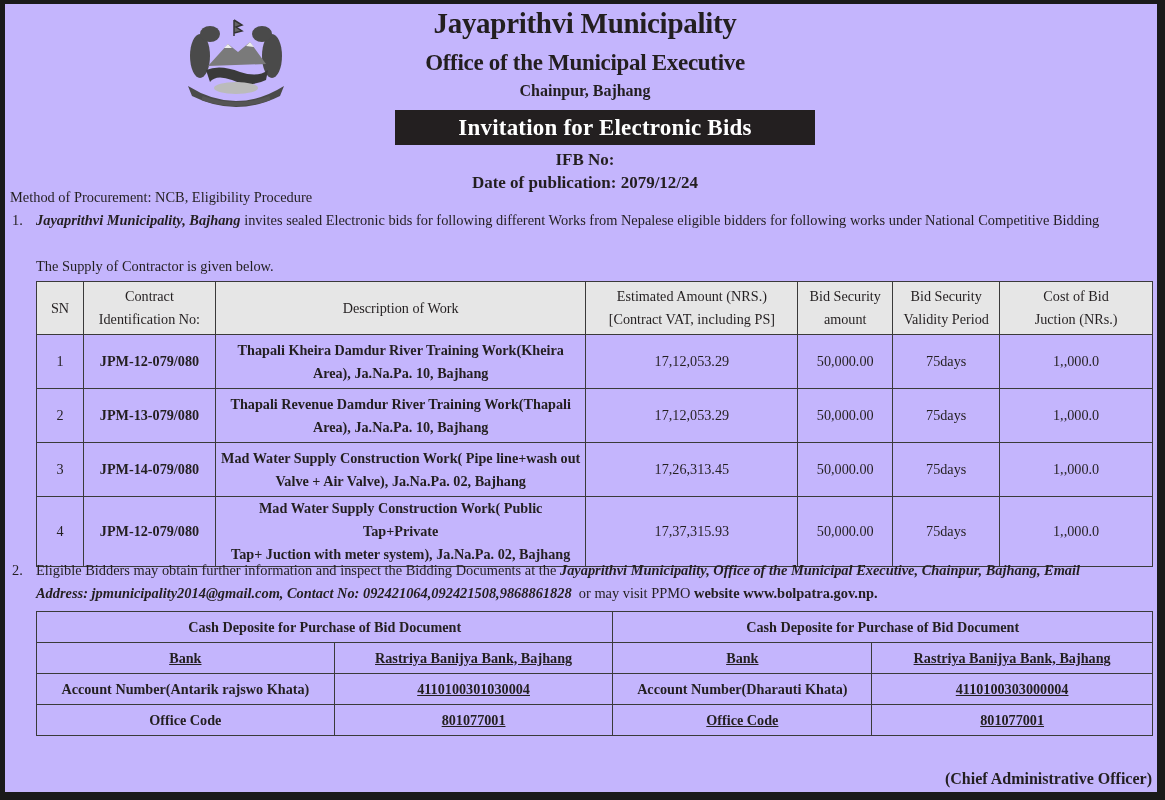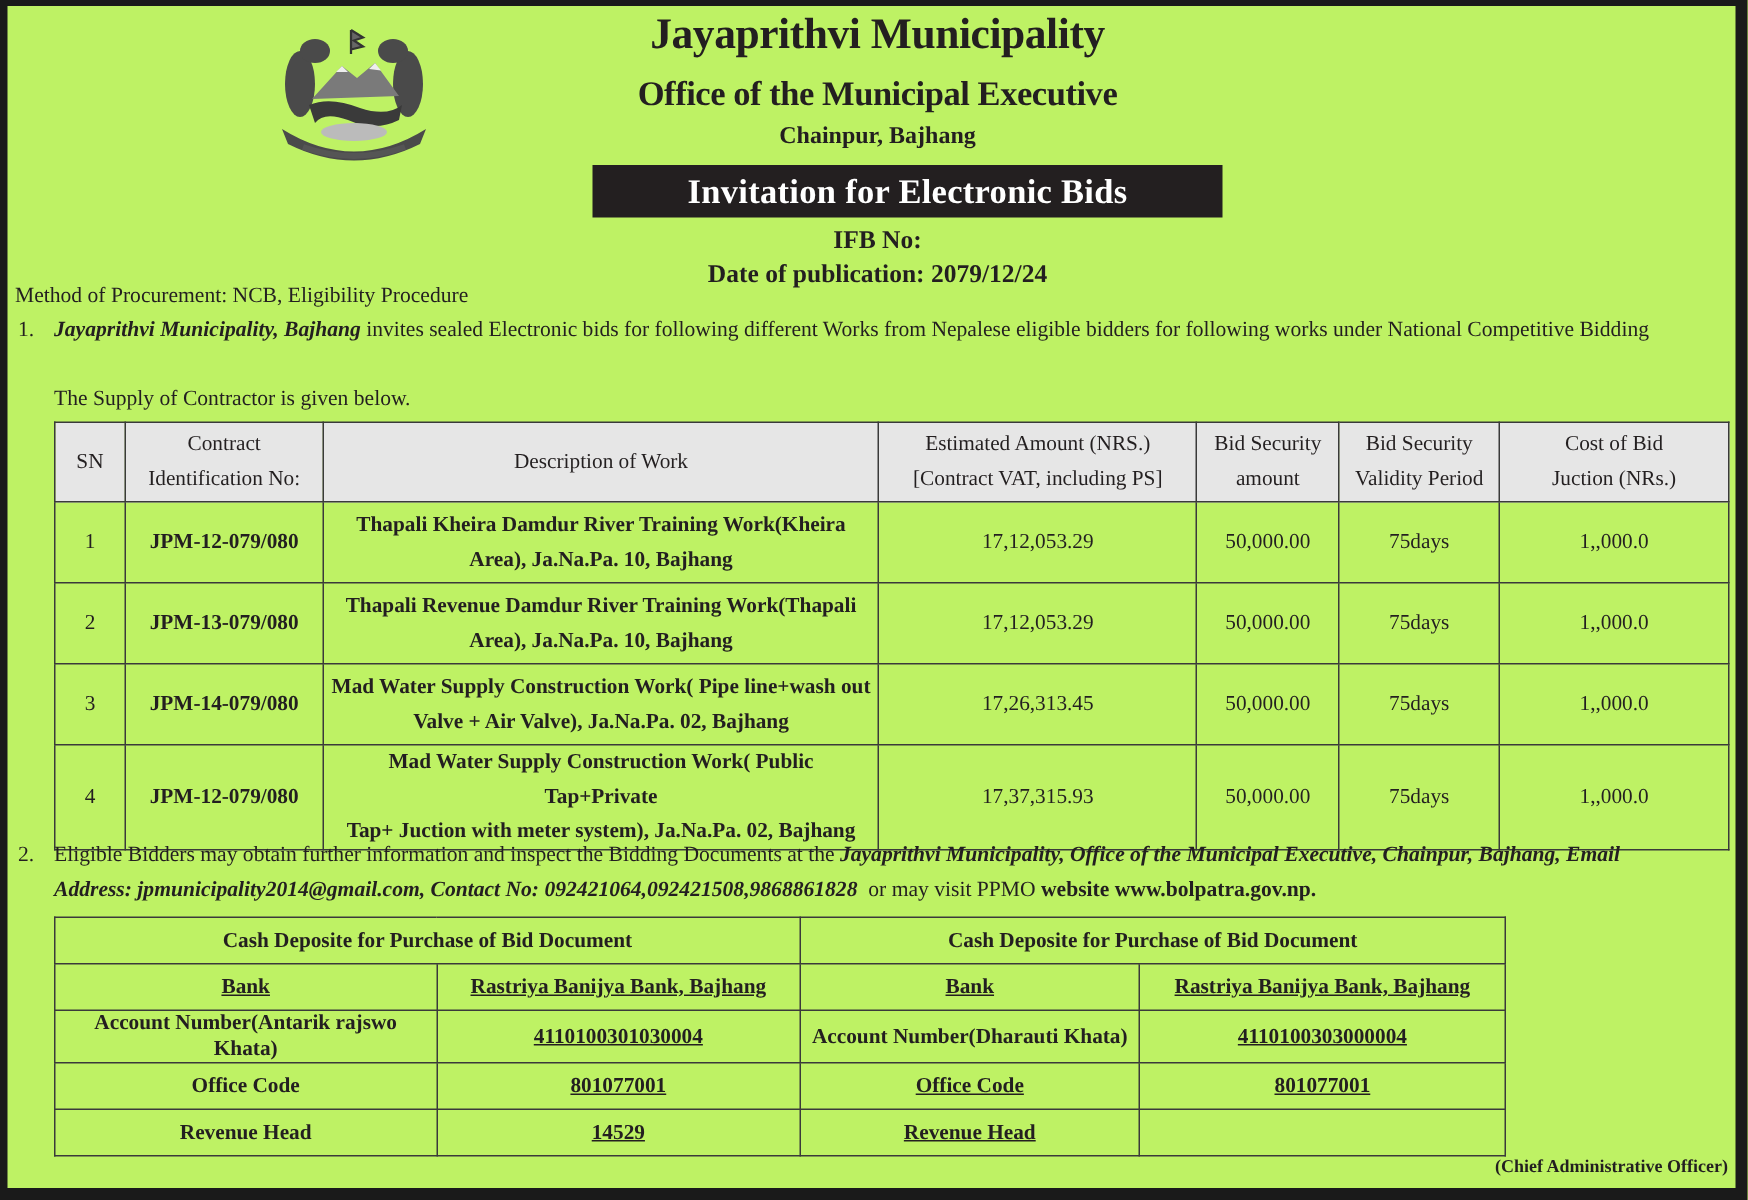--- a/index.html
+++ b/index.html
@@ -4,21 +4,21 @@
 <style>
   html, body { margin: 0; padding: 0; }
   body {
     width: 1165px; height: 800px; overflow: hidden;
     background: #1a1a1a;
     font-family: "Liberation Serif", "DejaVu Serif", serif;
     color: #231f20;
   }
   .page {
     position: absolute; left: 5px; top: 4px; width: 1152px; height: 788px;
-    background: #bef264; overflow: hidden;
+    background: #c4b5fd; overflow: hidden;
   }
   .emblem {
     position: absolute; left: 175px; top: 12px; width: 112px; height: 96px;
   }
   .head-block { position: absolute; left: 380px; width: 400px; text-align: center; }
   .org-title { top: 3px; font-size: 29px; font-weight: bold; letter-spacing: -0.3px; }
   .office-title { top: 46px; font-size: 23px; font-weight: bold; letter-spacing: -0.3px; font-family: Liberation Serif, serif; }
   .location { top: 78px; font-size: 16px; font-weight: bold; }
   .banner {
     position: absolute; left: 390px; top: 106px; width: 420px; height: 35px;
@@ -33,28 +33,28 @@
   .u-b { font-weight: bold; }
   table { border-collapse: collapse; position: absolute; }
   .works { left: 31px; top: 277px; width: 1117px; }
   .works th, .works td {
     border: 1.5px solid #3a3a3a; text-align: center; vertical-align: middle;
     font-size: 14.2px; line-height: 23px; padding: 0 4px;
   }
   .works th { background: #e6e6e6; font-weight: normal; height: 52px; }
   .works td { height: 53px; }
   .works td.bold { font-weight: bold; }
-  .deposit { left: 31px; top: 607px; width: 968px; padding-left: 16px; }
+  .deposit { left: 31px; top: 607px; width: 1117px; padding-left: 16px; }
   .deposit td {
     border: 1.5px solid #3a3a3a; text-align: center; vertical-align: middle;
     font-size: 14.2px; font-weight: bold; height: 30px; padding: 0 4px;
   }
   .deposit td.u { text-decoration: underline; }
   .signature {
-    position: absolute; right: 5px; top: 766px; font-size: 12px; font-weight: bold;
+    position: absolute; right: 5px; top: 766px; font-size: 16px; font-weight: bold;
   }
 </style>
 </head>
 <body>
 
 <div class="page">
 
   <svg class="emblem" viewBox="0 0 112 96">
     <g fill="#4a4a4a">
       <ellipse cx="20" cy="40" rx="10" ry="22"></ellipse>
@@ -172,23 +172,17 @@
       <td class="u">4110100301030004</td>
       <td>Account Number(Dharauti Khata)</td>
       <td class="u">4110100303000004</td>
     </tr>
     <tr>
       <td>Office Code</td>
       <td class="u">801077001</td>
       <td class="u">Office Code</td>
       <td class="u">801077001</td>
     </tr>
-    <tr>
-      <td>Revenue Head</td>
-      <td class="u">14529</td>
-      <td class="u">Revenue Head</td>
-      <td class="u"></td>
-    </tr>
   </tbody>
     </table>
 
   <div class="signature">(Chief Administrative Officer)</div>
 </div>
 
 </body></html>

